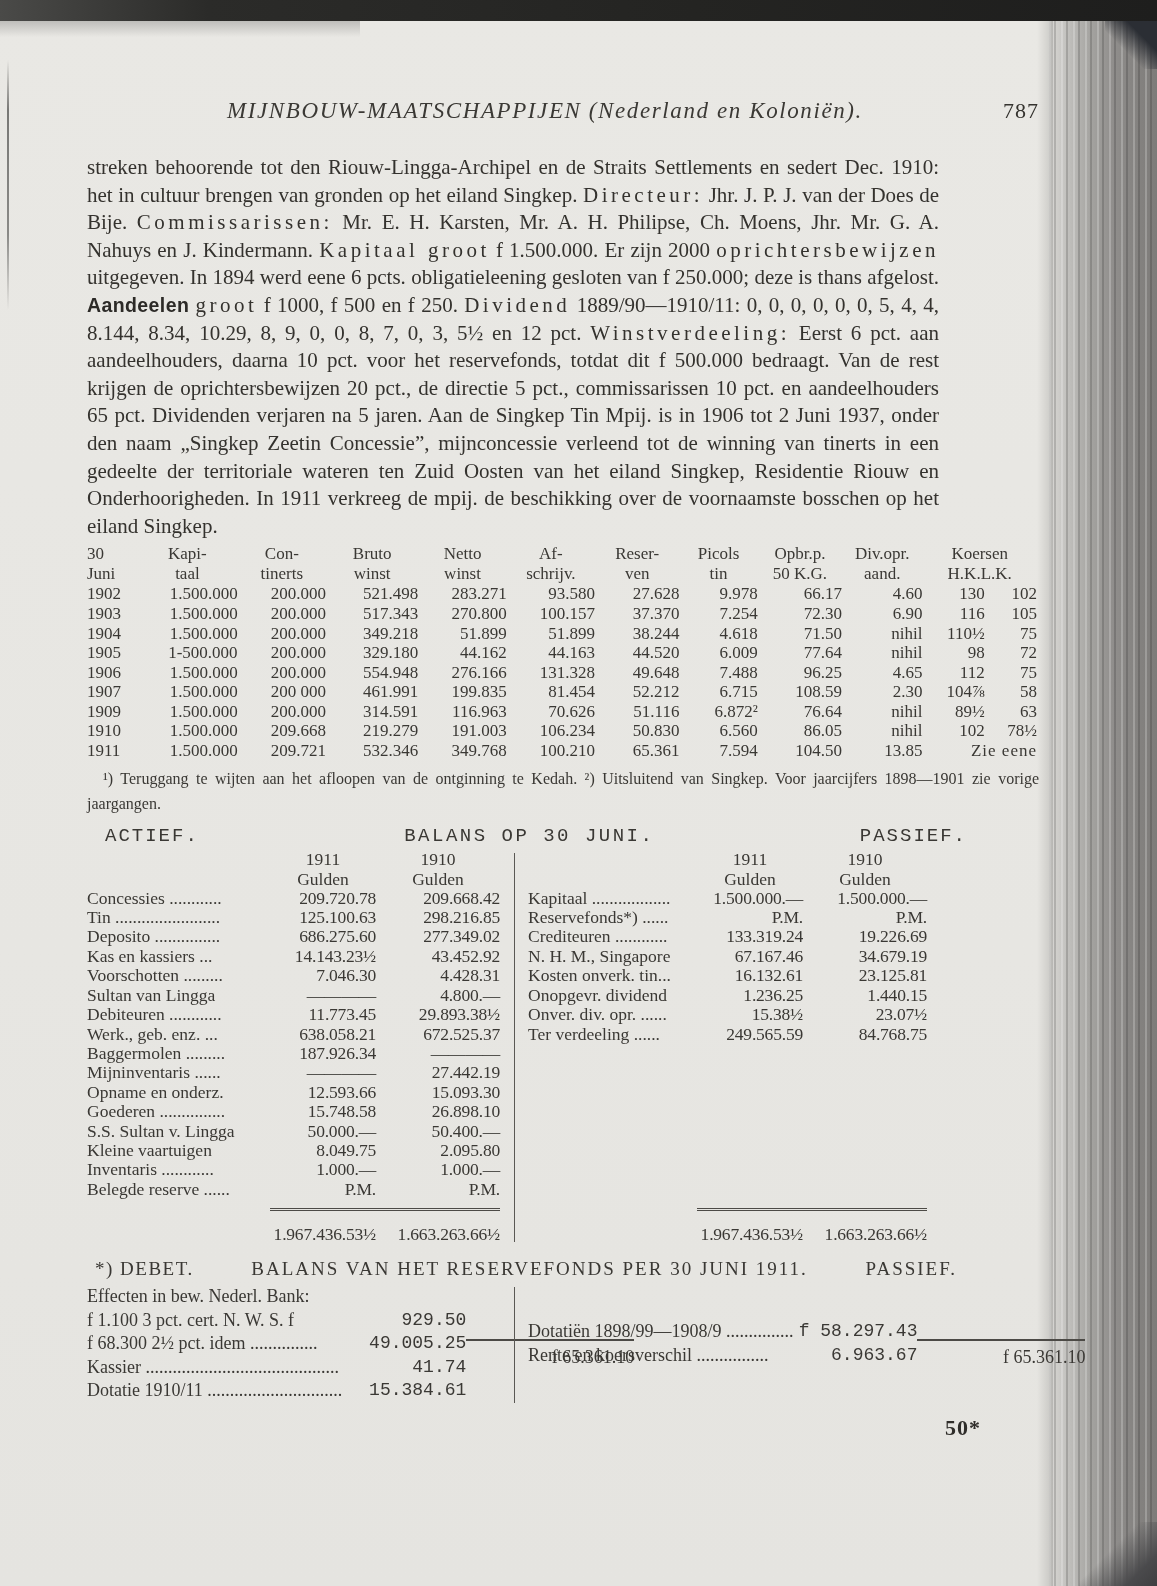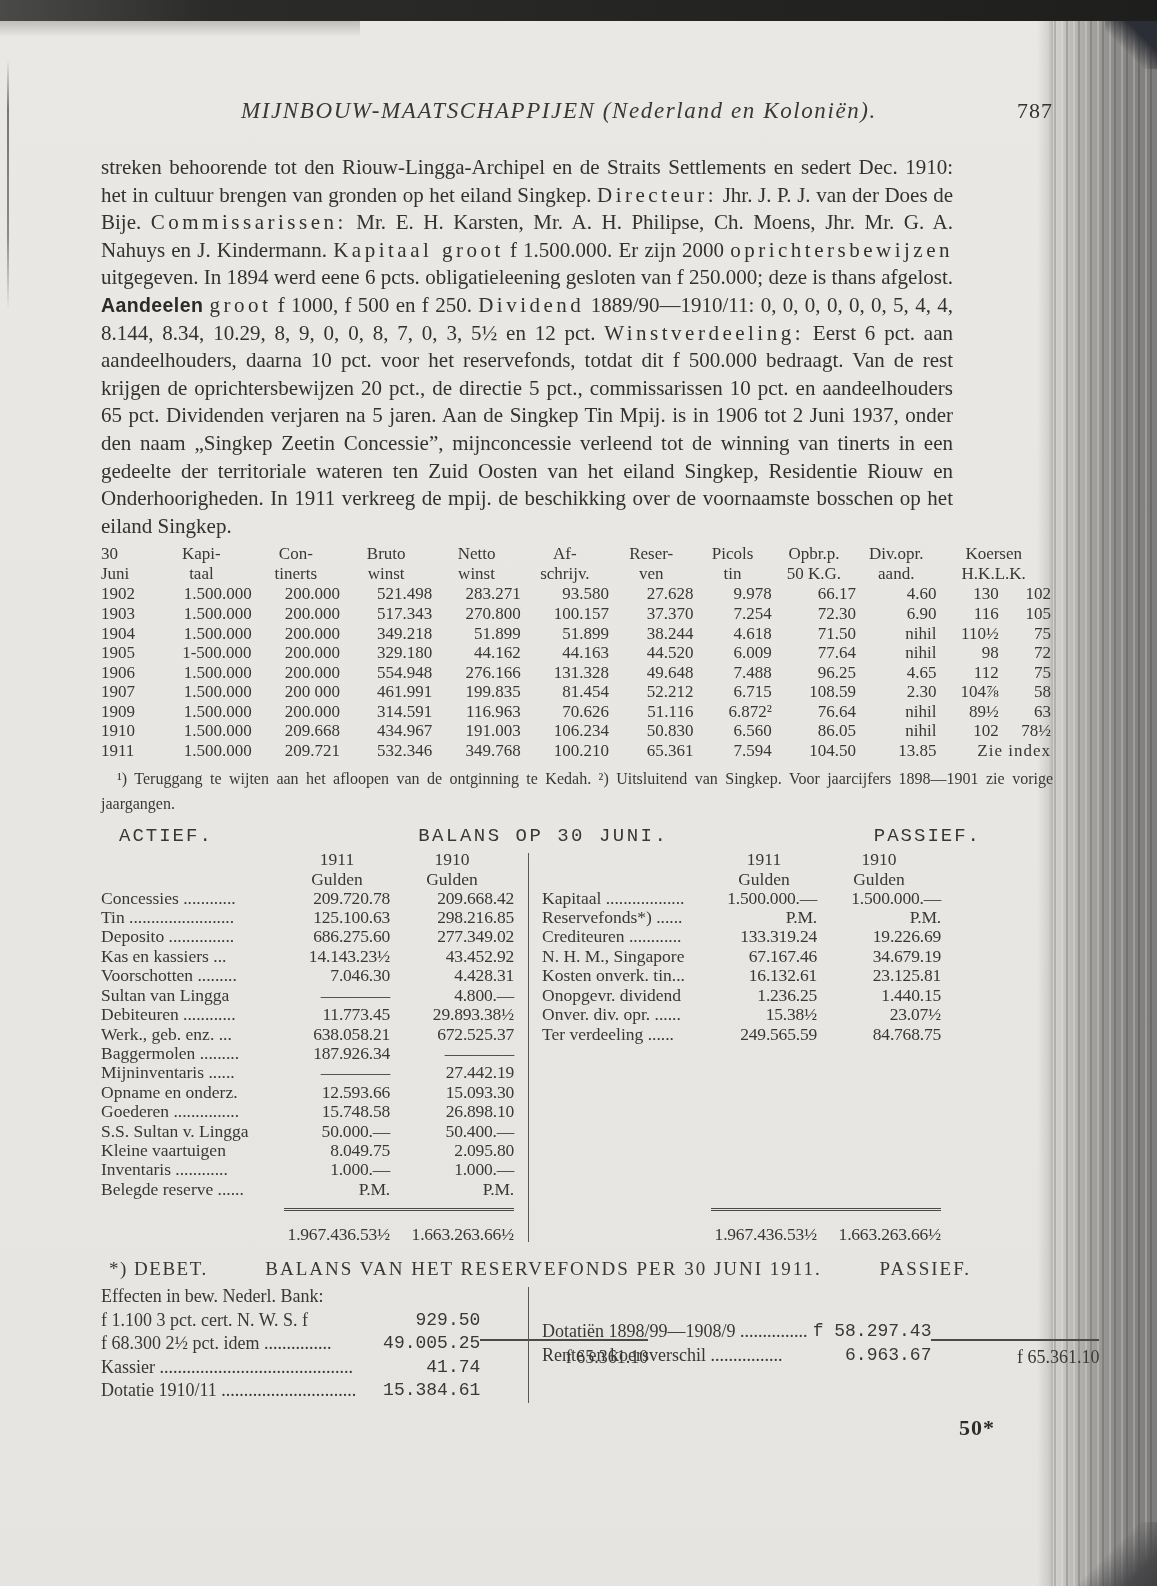--- a/index.html
+++ b/index.html
@@ -15,21 +15,21 @@
         background:
           repeating-linear-gradient(90deg,rgba(255,255,255,.22) 0 2px,rgba(255,255,255,0) 2px 5px,rgba(0,0,0,.16) 5px 7px,rgba(0,0,0,0) 7px 12px),
           linear-gradient(90deg,#dad9d5 0%,#c6c5c2 14%,#a5a4a1 38%,#918f8d 58%,#868482 78%,#7d7b79 100%);}
   .page-shadow{position:absolute;top:21px;right:104px;width:16px;height:1565px;
         background:linear-gradient(90deg,rgba(0,0,0,0),rgba(0,0,0,.14));}
   .corner-tr{position:absolute;top:21px;right:0;width:52px;height:48px;
         background:linear-gradient(225deg,#2b2e34 0%,#2b2e34 30%,rgba(43,46,52,0) 62%);}
   .corner-br{position:absolute;bottom:0;right:0;width:78px;height:64px;
         background:linear-gradient(315deg,#3f3f41 0%,#4a4a4c 22%,rgba(74,74,76,0) 58%);}
 
-  .content{position:absolute;left:101px;top:98px;width:958px;}
+  .content{position:absolute;left:87px;top:98px;width:958px;}
 
   .header-row{display:flex;align-items:baseline;}
   .doc-title{flex:1;text-align:center;font-style:italic;font-size:23px;letter-spacing:1.6px;color:#3b3935;}
   .page-num{font-size:22px;margin-right:6px;letter-spacing:1px;}
 
   .para{margin-top:30px;width:852px;font-size:21px;line-height:27.6px;text-align:justify;color:#34322e;}
   .seg.sperr{letter-spacing:3.5px;}
   .seg.bold{font-family:"Liberation Sans",sans-serif;font-weight:bold;font-size:19.5px;letter-spacing:.4px;color:#2c2a27;}
 
   table.stats{margin-top:4px;width:950px;border-collapse:collapse;font-size:17px;color:#3a3834;}
@@ -244,42 +244,42 @@
             <td>6.872²</td>
             <td>76.64</td>
             <td>nihil</td>
             <td>89½</td>
             <td>63</td>
           </tr>
           <tr>
             <td class="yr">1910</td>
             <td>1.500.000</td>
             <td>209.668</td>
-            <td>434.967</td>
+            <td>219.279</td>
             <td>191.003</td>
             <td>106.234</td>
             <td>50.830</td>
             <td>6.560</td>
             <td>86.05</td>
             <td>nihil</td>
             <td>102</td>
             <td>78½</td>
           </tr>
           <tr>
             <td class="yr">1911</td>
             <td>1.500.000</td>
             <td>209.721</td>
             <td>532.346</td>
             <td>349.768</td>
             <td>100.210</td>
             <td>65.361</td>
             <td>7.594</td>
             <td>104.50</td>
             <td>13.85</td>
-            <td class="zie" colspan="2">Zie index</td>
+            <td class="zie" colspan="2">Zie eene</td>
           </tr>
         </tbody>
     </table>
 
     <div class="footnote">¹) Teruggang te wijten aan het afloopen van de ontginning te Kedah. ²) Uitsluitend van Singkep. Voor jaarcijfers 1898—1901 zie vorige jaargangen.</div>
 
     <div class="bal-head">
       <span class="lbl-l">ACTIEF.</span>
       <span class="ttl">BALANS OP 30 JUNI.</span>
       <span class="lbl-r">PASSIEF.</span>

